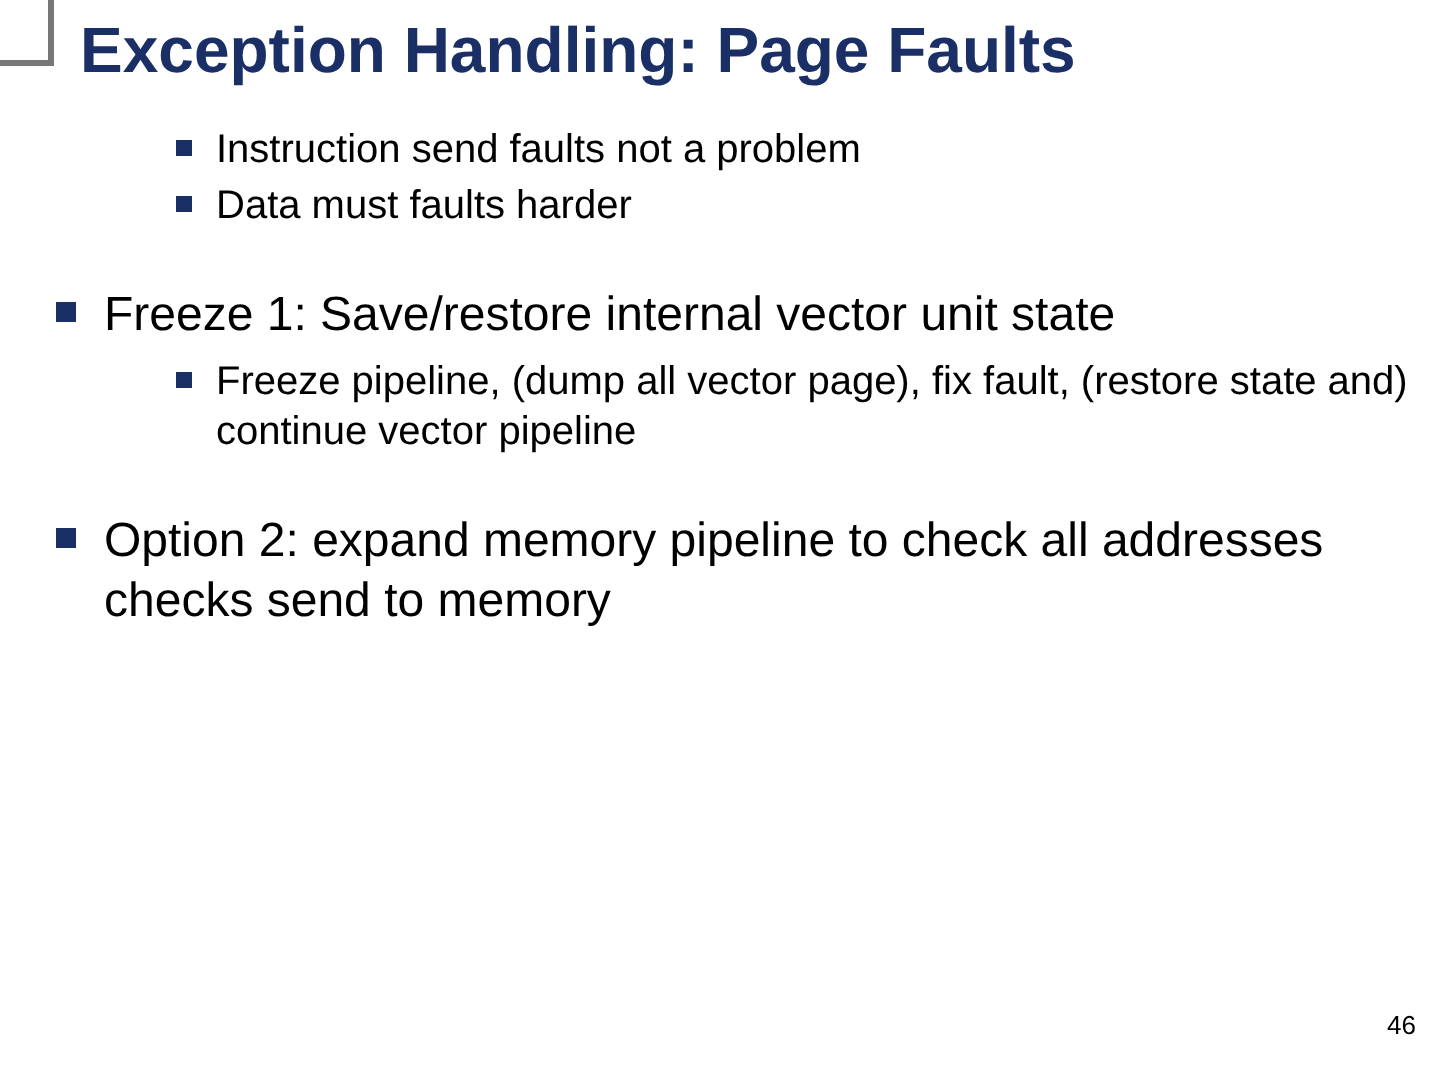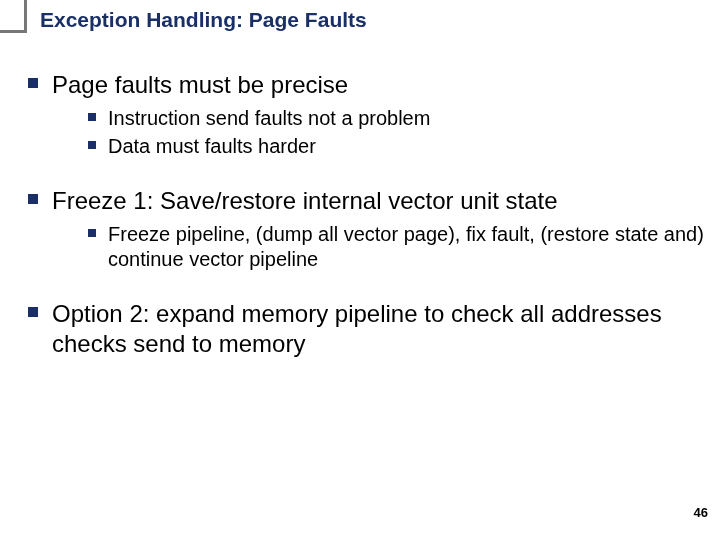--- a/index.html
+++ b/index.html
@@ -26,21 +26,21 @@
     height: 30px;
     border-right: 3px solid #777;
     border-bottom: 3px solid #777;
     background: #fff;
   }
   .title {
     position: absolute;
     top: 8px;
     left: 40px;
     right: 10px;
-    font-size: 21px;
+    font-size: 32px;
     font-weight: bold;
     color: #1a2f66;
     line-height: 1.1;
   }
   .content {
     position: absolute;
     top: 60px;
     left: 10px;
     right: 10px;
     bottom: 10px;
@@ -76,38 +76,34 @@
     margin-top: 7px;
     margin-right: 12px;
   }
   .txt { flex: 1 1 auto; }
   .gap { height: 14px; }
   .pagenum {
     position: absolute;
     right: 12px;
     bottom: 20px;
     font-size: 13px;
-    font-weight: bold;
+    font-weight: normal;
     color: #000;
   }
 </style>
 </head>
 <body>
 
 <div class="slide">
   <div class="corner"></div>
 
   <div class="title">Exception Handling: Page Faults</div>
 
   <div class="content">
 
-    <div class="lvl1">
-      <div class="bullet"></div>
-      <div class="txt">Page faults must be precise</div>
-    </div>
     <div class="lvl2">
       <div class="bullet"></div>
       <div class="txt">Instruction send faults not a problem</div>
     </div>
     <div class="lvl2">
       <div class="bullet"></div>
       <div class="txt">Data must faults harder</div>
     </div>
 
     <div class="gap"></div>

